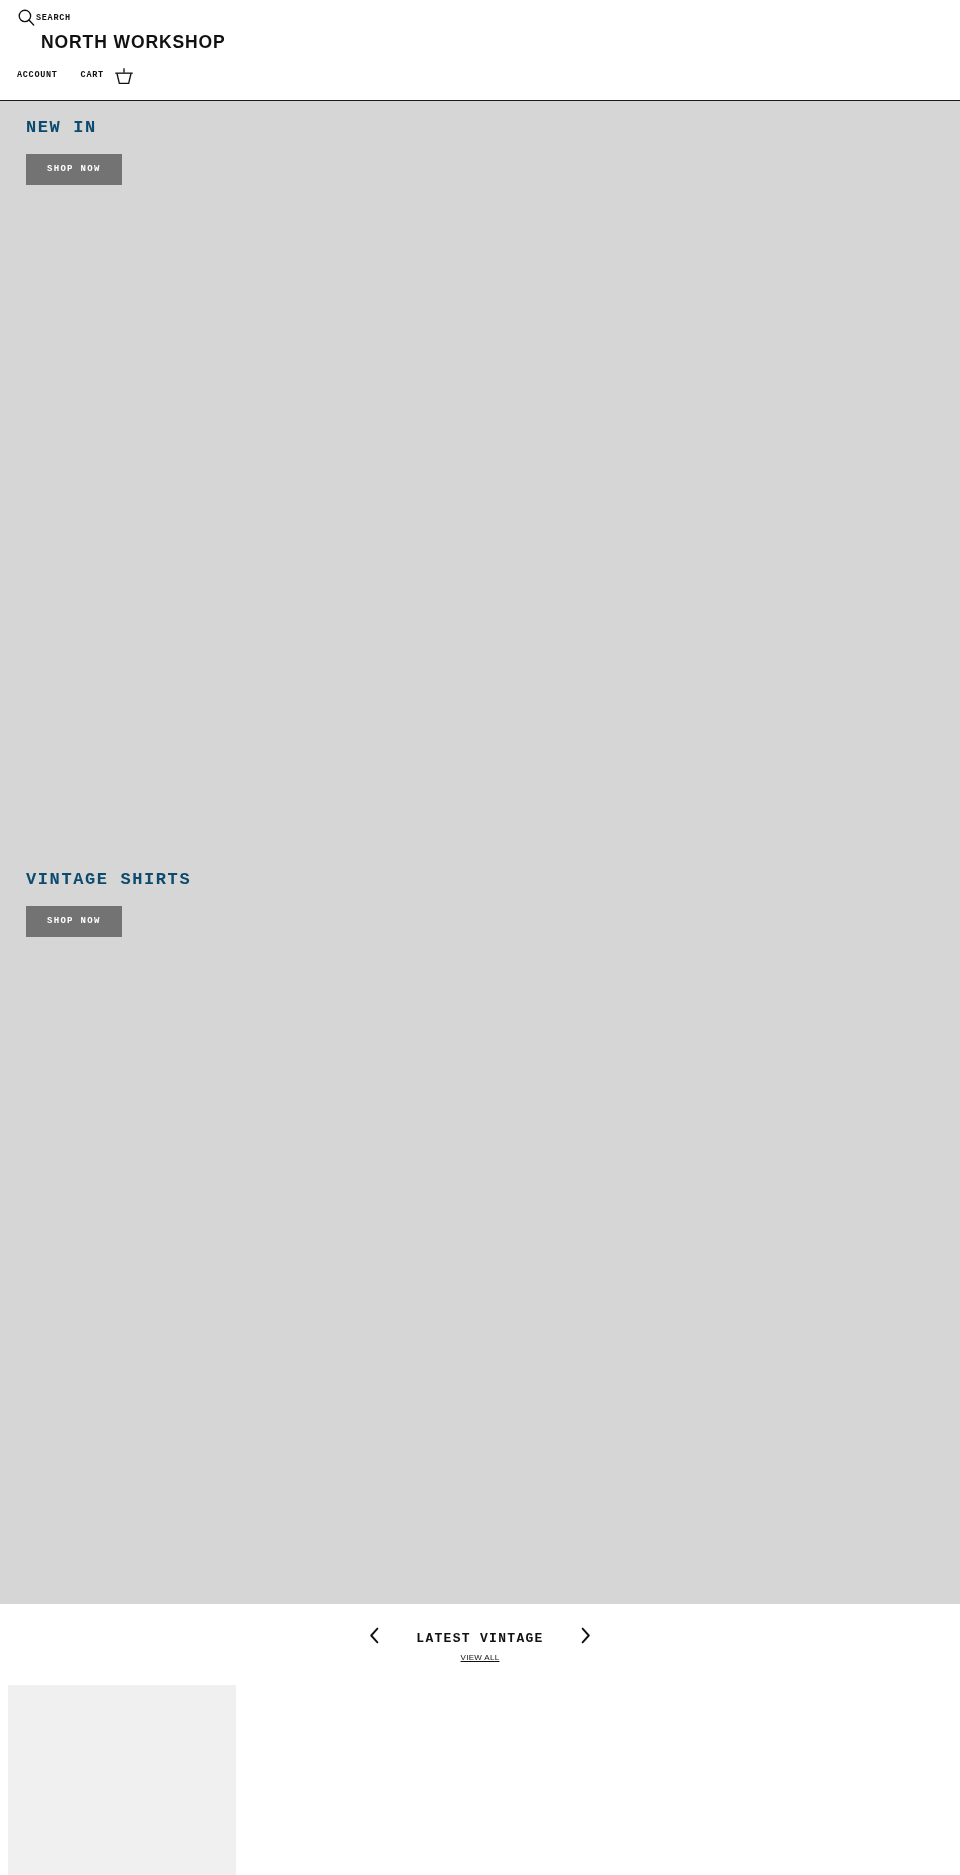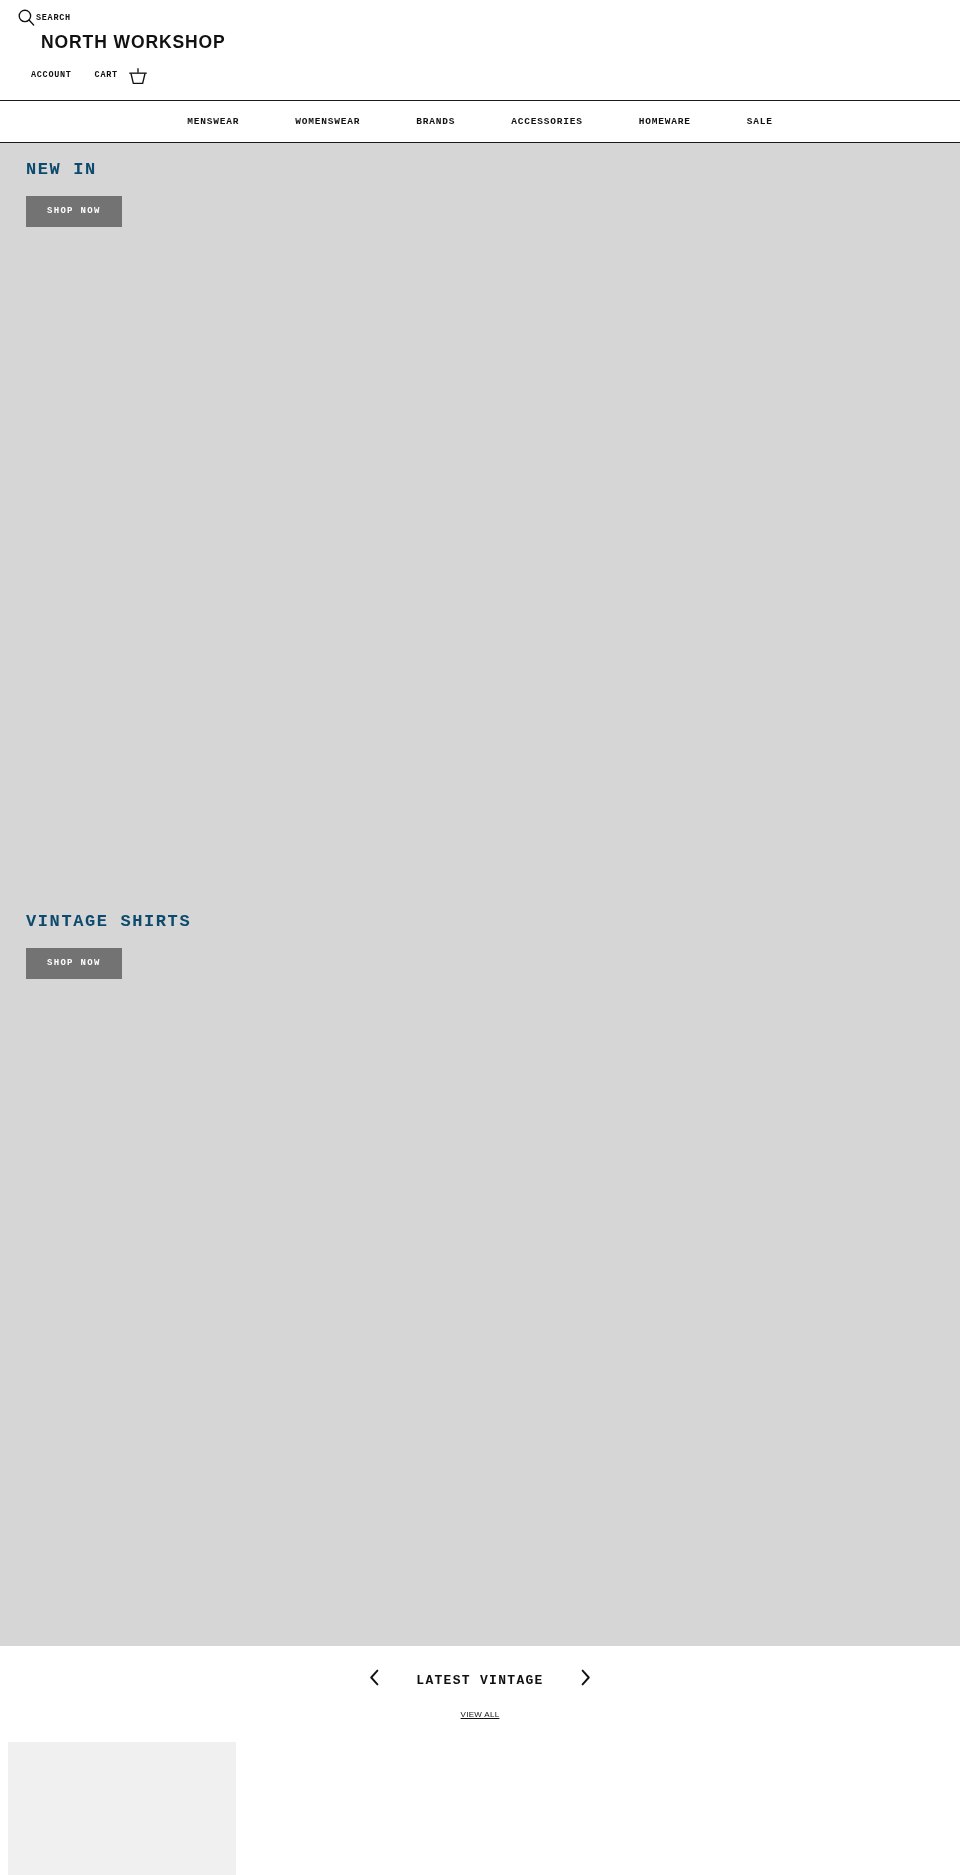--- a/index.html
+++ b/index.html
@@ -71,21 +71,20 @@
     margin-left: 8px;
   }
 
   .header-utils {
     position: absolute;
     left: 17px;
     top: 64px;
     display: flex;
     align-items: center;
     gap: 23px;
-    margin-left: 14px;
   }
 
   .util-link {
     font-family: "Liberation Mono", "DejaVu Sans Mono", monospace;
     font-size: 8.5px;
     font-weight: bold;
     letter-spacing: 0.7px;
     color: #111111;
     line-height: 1;
     text-decoration: none;
@@ -211,21 +210,21 @@
     font-size: 13px;
     font-weight: bold;
     letter-spacing: 1.3px;
     color: #111111;
     line-height: 1;
     white-space: nowrap;
   }
 
   .view-all-wrap {
     text-align: center;
-    margin-top: 16px;
+    margin-top: 1px;
   }
 
   .view-all-link {
     font-family: "Liberation Sans", sans-serif;
     font-size: 8px;
     font-weight: normal;
     letter-spacing: 0.3px;
     color: #111111;
     text-decoration: underline;
     cursor: pointer;
@@ -281,28 +280,20 @@
             <line x1="13" y1="1.6" x2="13" y2="7"></line>
             <line x1="2.5" y1="7.4" x2="23.5" y2="7.4"></line>
             <path d="M4.6 7.8 L7.4 19.6 L18.6 19.6 L21.4 7.8"></path>
           </svg>
         </span>
       </div>
     </div>
 
   </header>
 
-  <nav class="main-nav">
-    <a class="nav-item">MENSWEAR</a>
-    <a class="nav-item">WOMENSWEAR</a>
-    <a class="nav-item">BRANDS</a>
-    <a class="nav-item">ACCESSORIES</a>
-    <a class="nav-item">HOMEWARE</a>
-    <a class="nav-item">SALE</a>
-  </nav>
 
   <div class="hero-stack">
 
     <section class="hero hero-new-in">
       <div class="hero-inner">
         <div class="hero-title">NEW IN</div>
         <a class="hero-cta">SHOP NOW</a>
       </div>
     </section>
 

